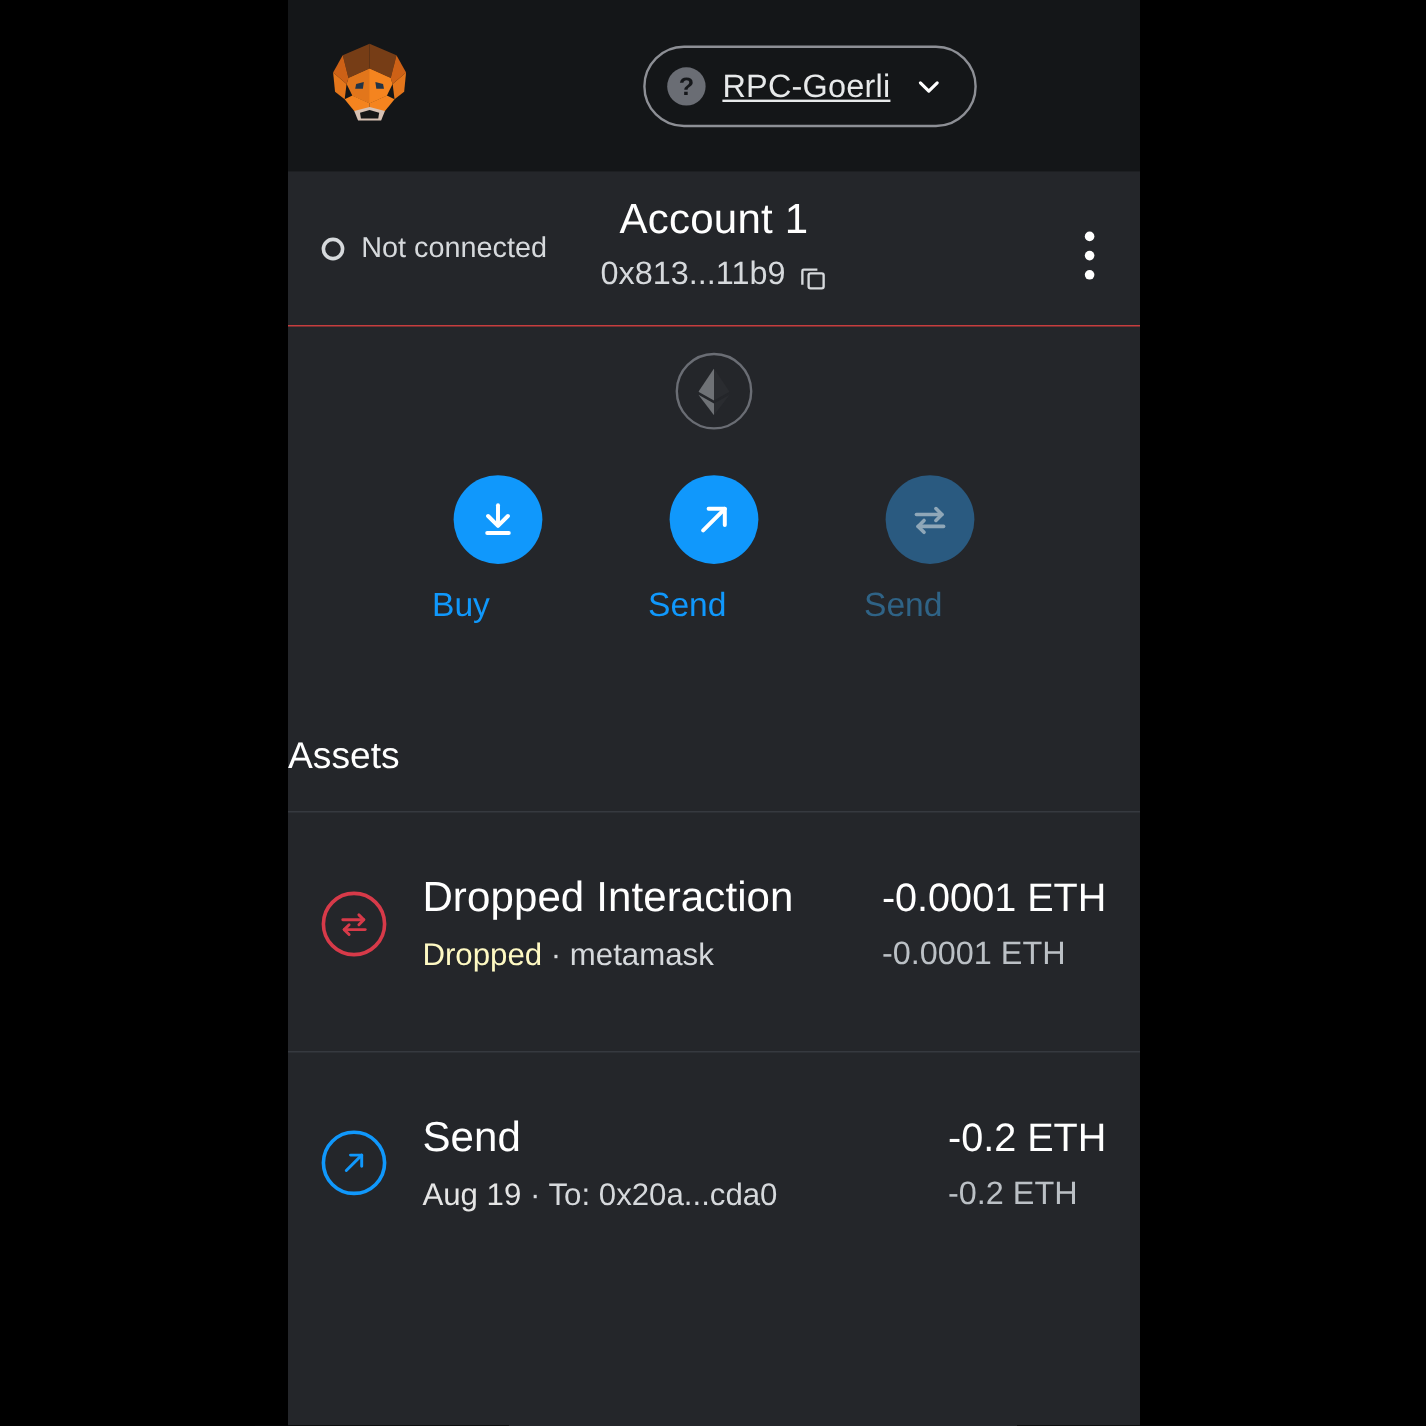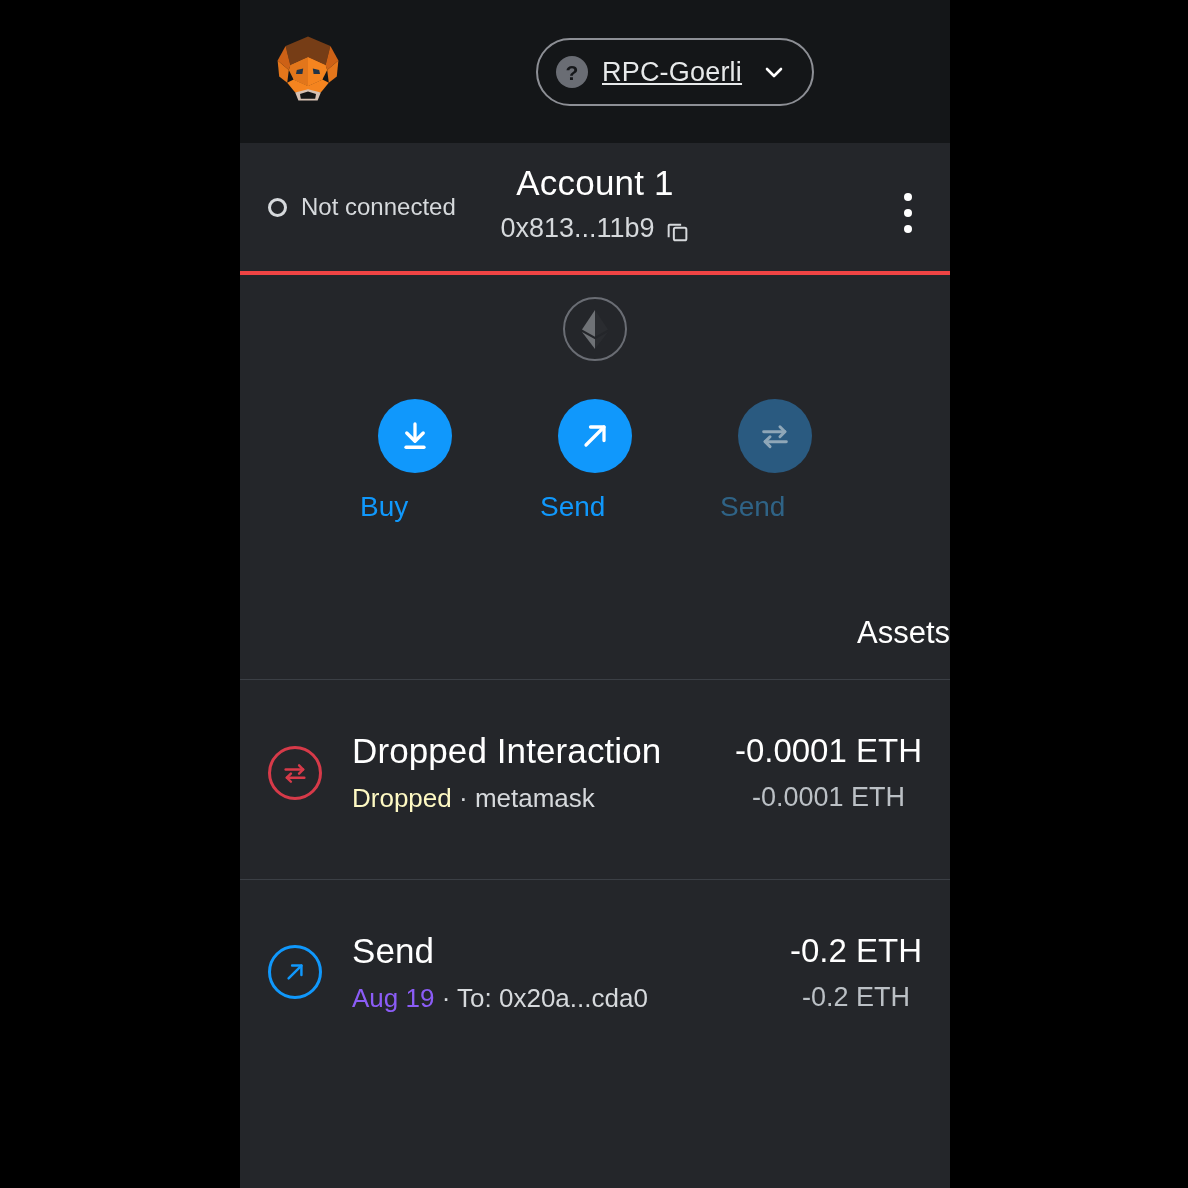--- a/index.html
+++ b/index.html
@@ -85,21 +85,21 @@
     width: 24px;
     height: 24px;
     margin-left: 6px;
     flex: none;
   }
 
   
   .account-row {
     position: relative;
     height: 128px;
-    border-bottom: 4px solid #ef4444;
+    border-bottom: 1px solid #ef4444;
     background: #24262a;
     padding-left: 20px;
   }
   .not-conn {
     position: absolute;
     left: 28px;
     top: 50px;
     display: flex;
     align-items: center;
     gap: 14px;
@@ -195,21 +195,21 @@
   .tabs {
     margin-top: 64px;
     display: flex;
     border-bottom: 1px solid #3b3f45;
     height: 92px;
   }
   .tab {
     flex: 1;
     display: flex;
     align-items: center;
-    justify-content: flex-end;
+    justify-content: flex-start;
     font-size: 31px;
     color: #ffffff;
     cursor: pointer;
     position: relative;
   }
   .tab.active { color: #1098fc; }
   .tab.active:after {
     content: "";
     position: absolute;
     left: 0; right: 0; bottom: -1px;
@@ -249,24 +249,24 @@
     letter-spacing: .1px;
     white-space: nowrap;
   }
   .tx-sub {
     margin-top: 12px;
     font-size: 26px;
     color: #d6d9dc;
     white-space: nowrap;
   }
   .tx-status.dropped { color: #fef9c3; }
-  .tx-status.date { color: #8b5cf6; }
+  .tx-status.date { color: #e5e5e5; }
   .tx-dot { color: #d6d9dc; }
 
-  .tx-amounts { text-align: center; flex: none; margin-top: -14px; }
+  .tx-amounts { text-align: left; flex: none; margin-top: -14px; }
   .tx-primary {
     color: #ffffff;
     font-size: 33px;
     white-space: nowrap;
   }
   .tx-secondary {
     margin-top: 12px;
     color: #bbc0c5;
     font-size: 27px;
     white-space: nowrap;

